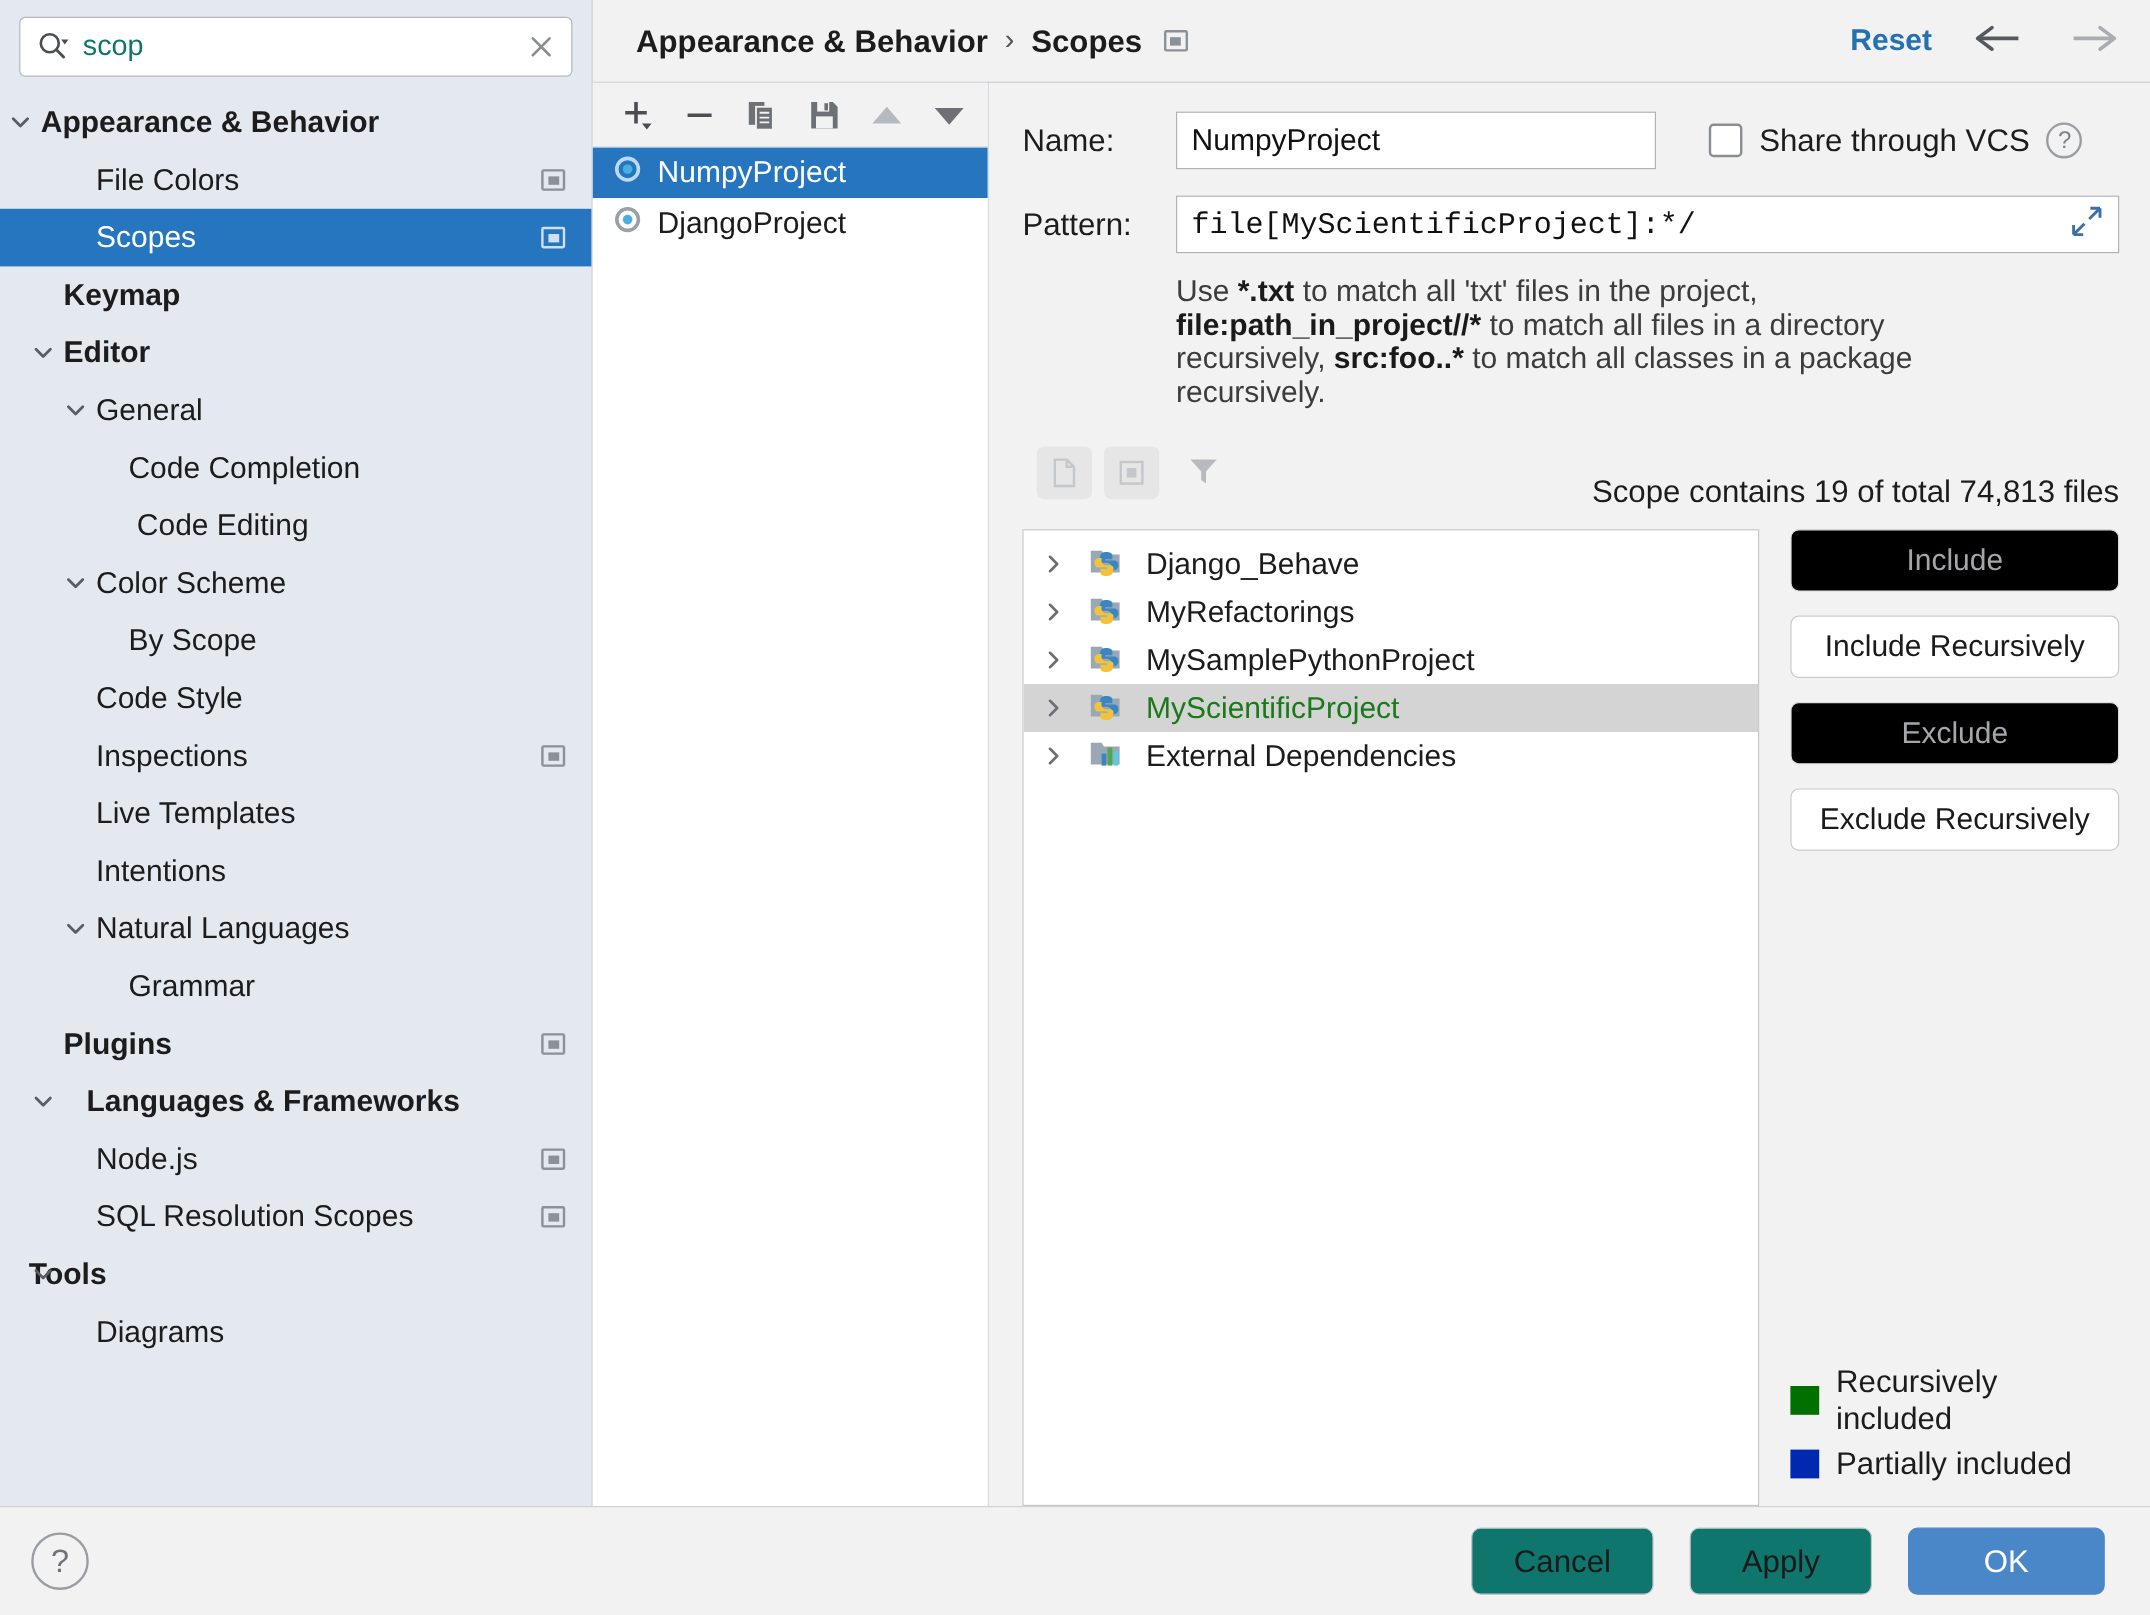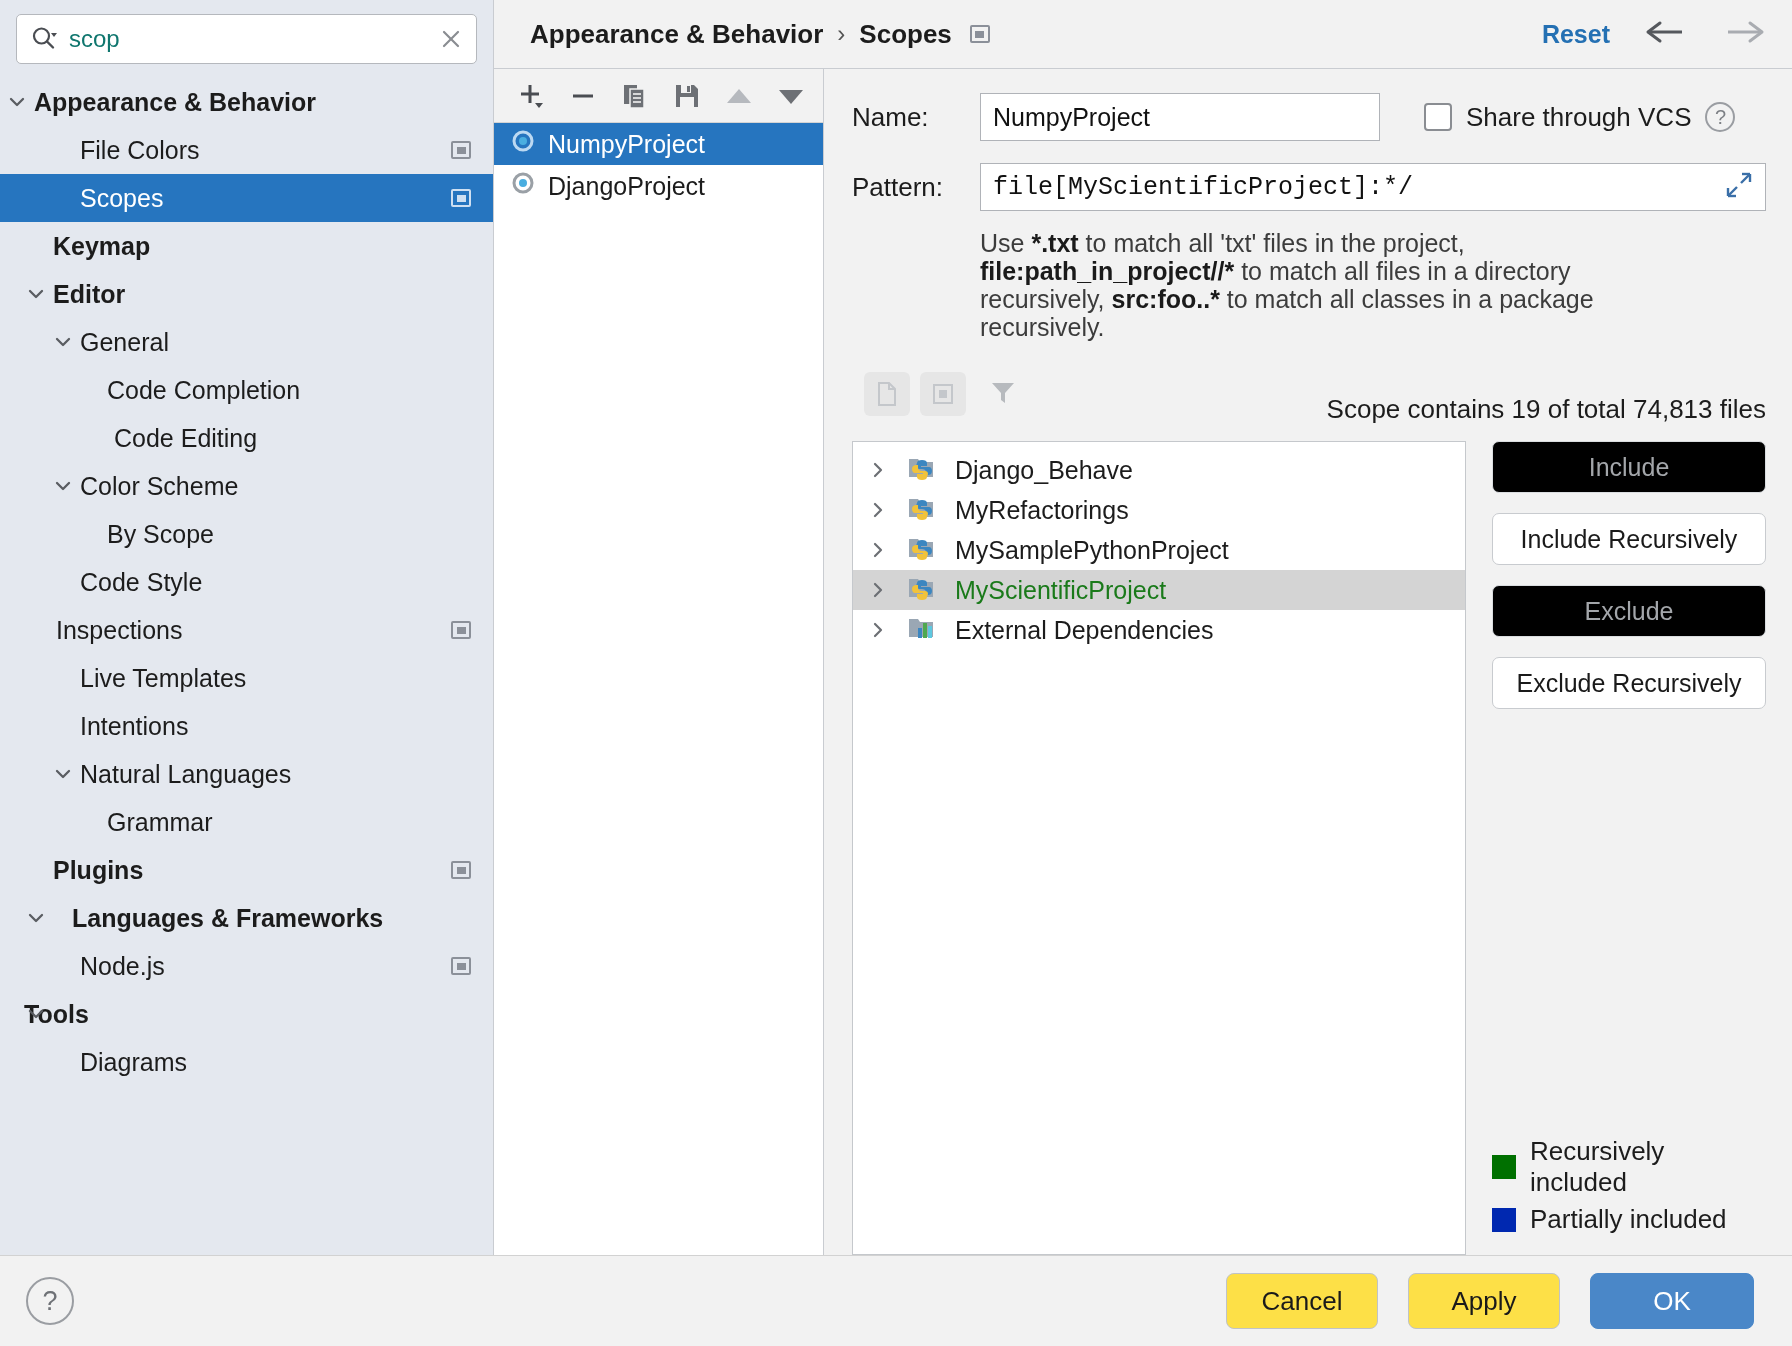--- a/index.html
+++ b/index.html
@@ -233,21 +233,21 @@
   .help-btn {
     width: 48px; height: 48px; border-radius: 50%;
     border: 2px solid #9a9da2; color: #6e7176;
     background: #f2f2f2;
     font-size: 27px; cursor: pointer;
     display:flex; align-items:center; justify-content:center;
   }
   .footer-spacer { flex: 1; }
   .dlg-btn {
     min-width: 152px; height: 56px; border-radius: 8px;
-    border: 1px solid #c0c3c7; background: #fde047;
+    border: 1px solid #c0c3c7; background: #0f766e;
     font-family: "Liberation Sans", sans-serif;
     font-size: 26px; color: #1a1a1a;
     margin-left: 30px; cursor: pointer;
   }
   .dlg-btn.primary {
     background: #4a87c8; border-color: #4a87c8; color: #ffffff;
     min-width: 164px;
   }
 </style>
 </head>
@@ -329,21 +329,21 @@
             </span>
             <span class="label" style="margin-left:80px">Color Scheme</span>
           </div>
           <div class="tree-row">
             <span class="label" style="margin-left:107px">By Scope</span>
           </div>
           <div class="tree-row">
             <span class="label" style="margin-left:80px">Code Style</span>
           </div>
           <div class="tree-row">
-            <span class="label" style="margin-left:56px">Inspections</span>
+            <span class="label" style="margin-left:80px">Inspections</span>
             <span class="badge-icon">
               <i></i>
             </span>
           </div>
           <div class="tree-row">
             <span class="label" style="margin-left:80px">Live Templates</span>
           </div>
           <div class="tree-row">
             <span class="label" style="margin-left:80px">Intentions</span>
           </div>
@@ -367,20 +367,26 @@
           <div class="tree-row bold">
             <span class="arrow" style="left:23px">
               <svg width="26" height="26" viewBox="0 0 26 26">
                 <polyline points="7,10 13,16 19,10" fill="none" stroke="#5a5d62" stroke-width="2.3" stroke-linecap="round" stroke-linejoin="round"></polyline>
               </svg>
             </span>
             <span class="label" style="margin-left:72px">Languages &amp; Frameworks</span>
           </div>
           <div class="tree-row">
             <span class="label" style="margin-left:80px">Node.js</span>
+            <span class="badge-icon">
+              <i></i>
+            </span>
+          </div>
+          <div class="tree-row">
+            <span class="label" style="margin-left:80px">SQL Resolution Scopes</span>
             <span class="badge-icon">
               <i></i>
             </span>
           </div>
           <div class="tree-row bold">
             <span class="arrow" style="left:23px">
               <svg width="26" height="26" viewBox="0 0 26 26">
                 <polyline points="7,10 13,16 19,10" fill="none" stroke="#5a5d62" stroke-width="2.3" stroke-linecap="round" stroke-linejoin="round"></polyline>
               </svg>
             </span>

